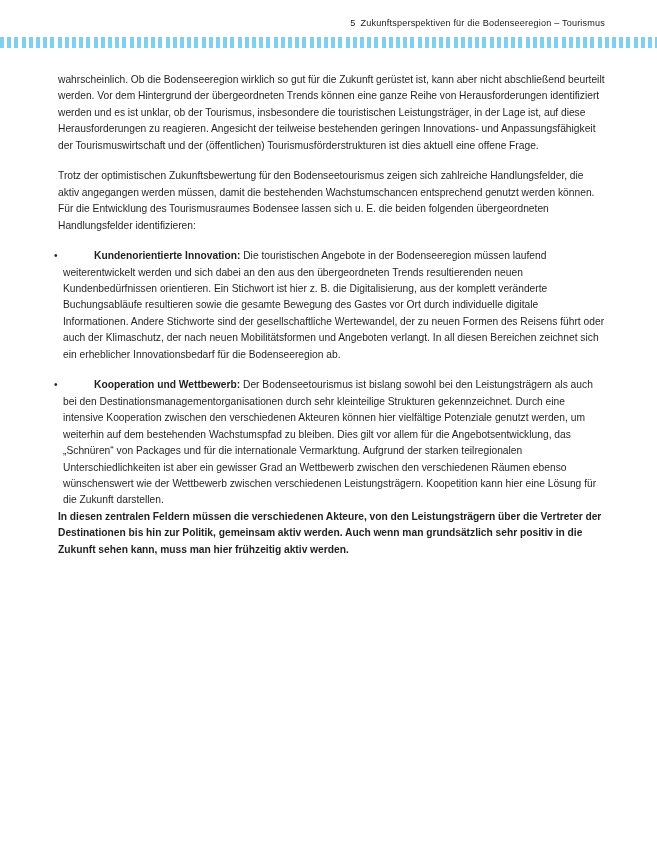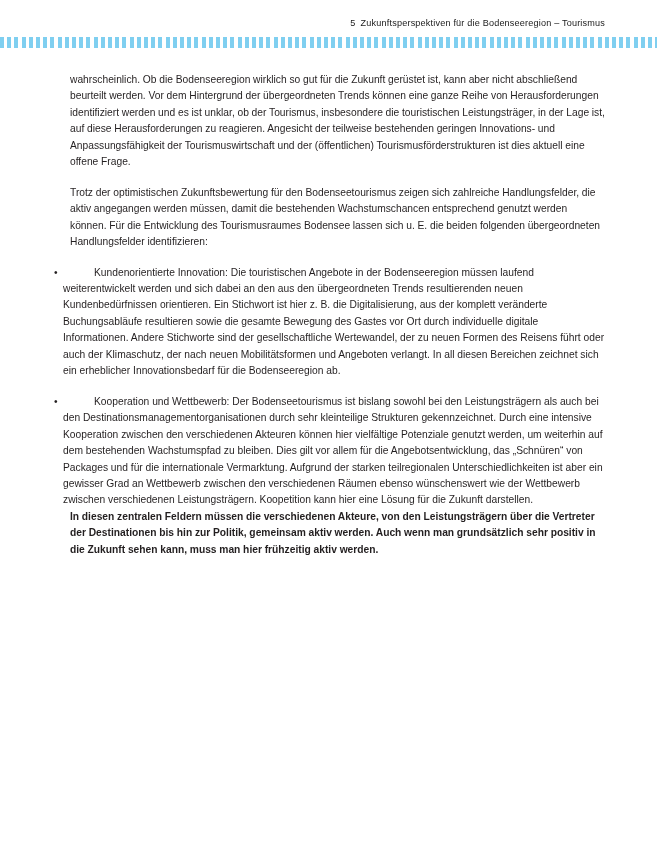--- a/index.html
+++ b/index.html
@@ -58,21 +58,21 @@
 
   
   .content {
     position: absolute;
     top: 72px;
     left: 54px;
     width: 552px;
   }
 
   p.block {
-    margin: 0 0 14px 16px;
+    margin: 0 0 14px 4px;
     font-size: 10.25px;
     line-height: 16.45px;
     text-align: left;
     color: #231f20;
     hyphens: none;
     word-spacing: -0.1px;
   }
   p.block:last-child {
     margin-bottom: 0;
     font-weight: bold;
@@ -96,21 +96,21 @@
   }
   .bullet-marker {
     position: absolute;
     left: 0;
     top: 0;
     font-size: 10.25px;
     line-height: 16.45px;
     color: #231f20;
   }
   .lead-in {
-    font-weight: normal;
+    font-weight: bold;
     padding-left: 31px;
   }
 
   .gap-after-intro { margin-bottom: 15px; }
   .gap-before-outro { margin-top: 15px; }
 
   
   .folio {
     position: absolute;
     bottom: 18px;

